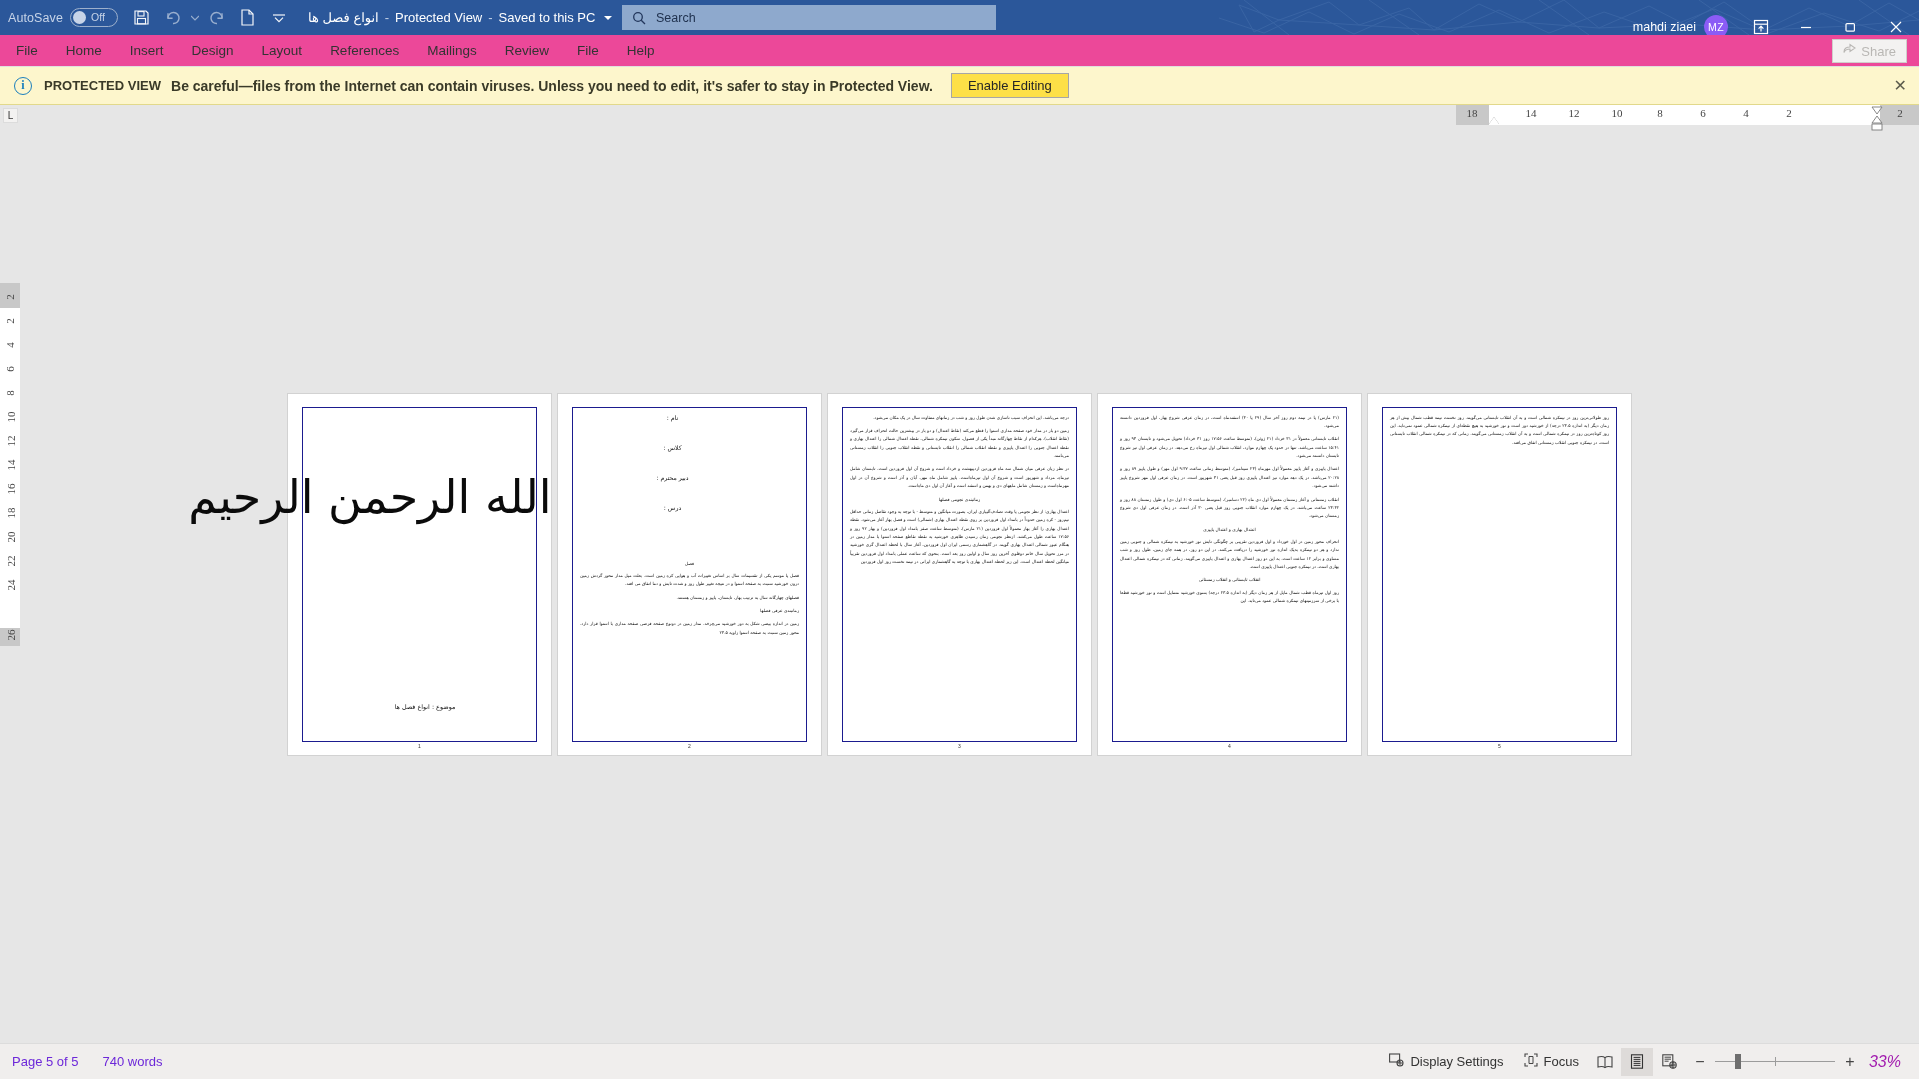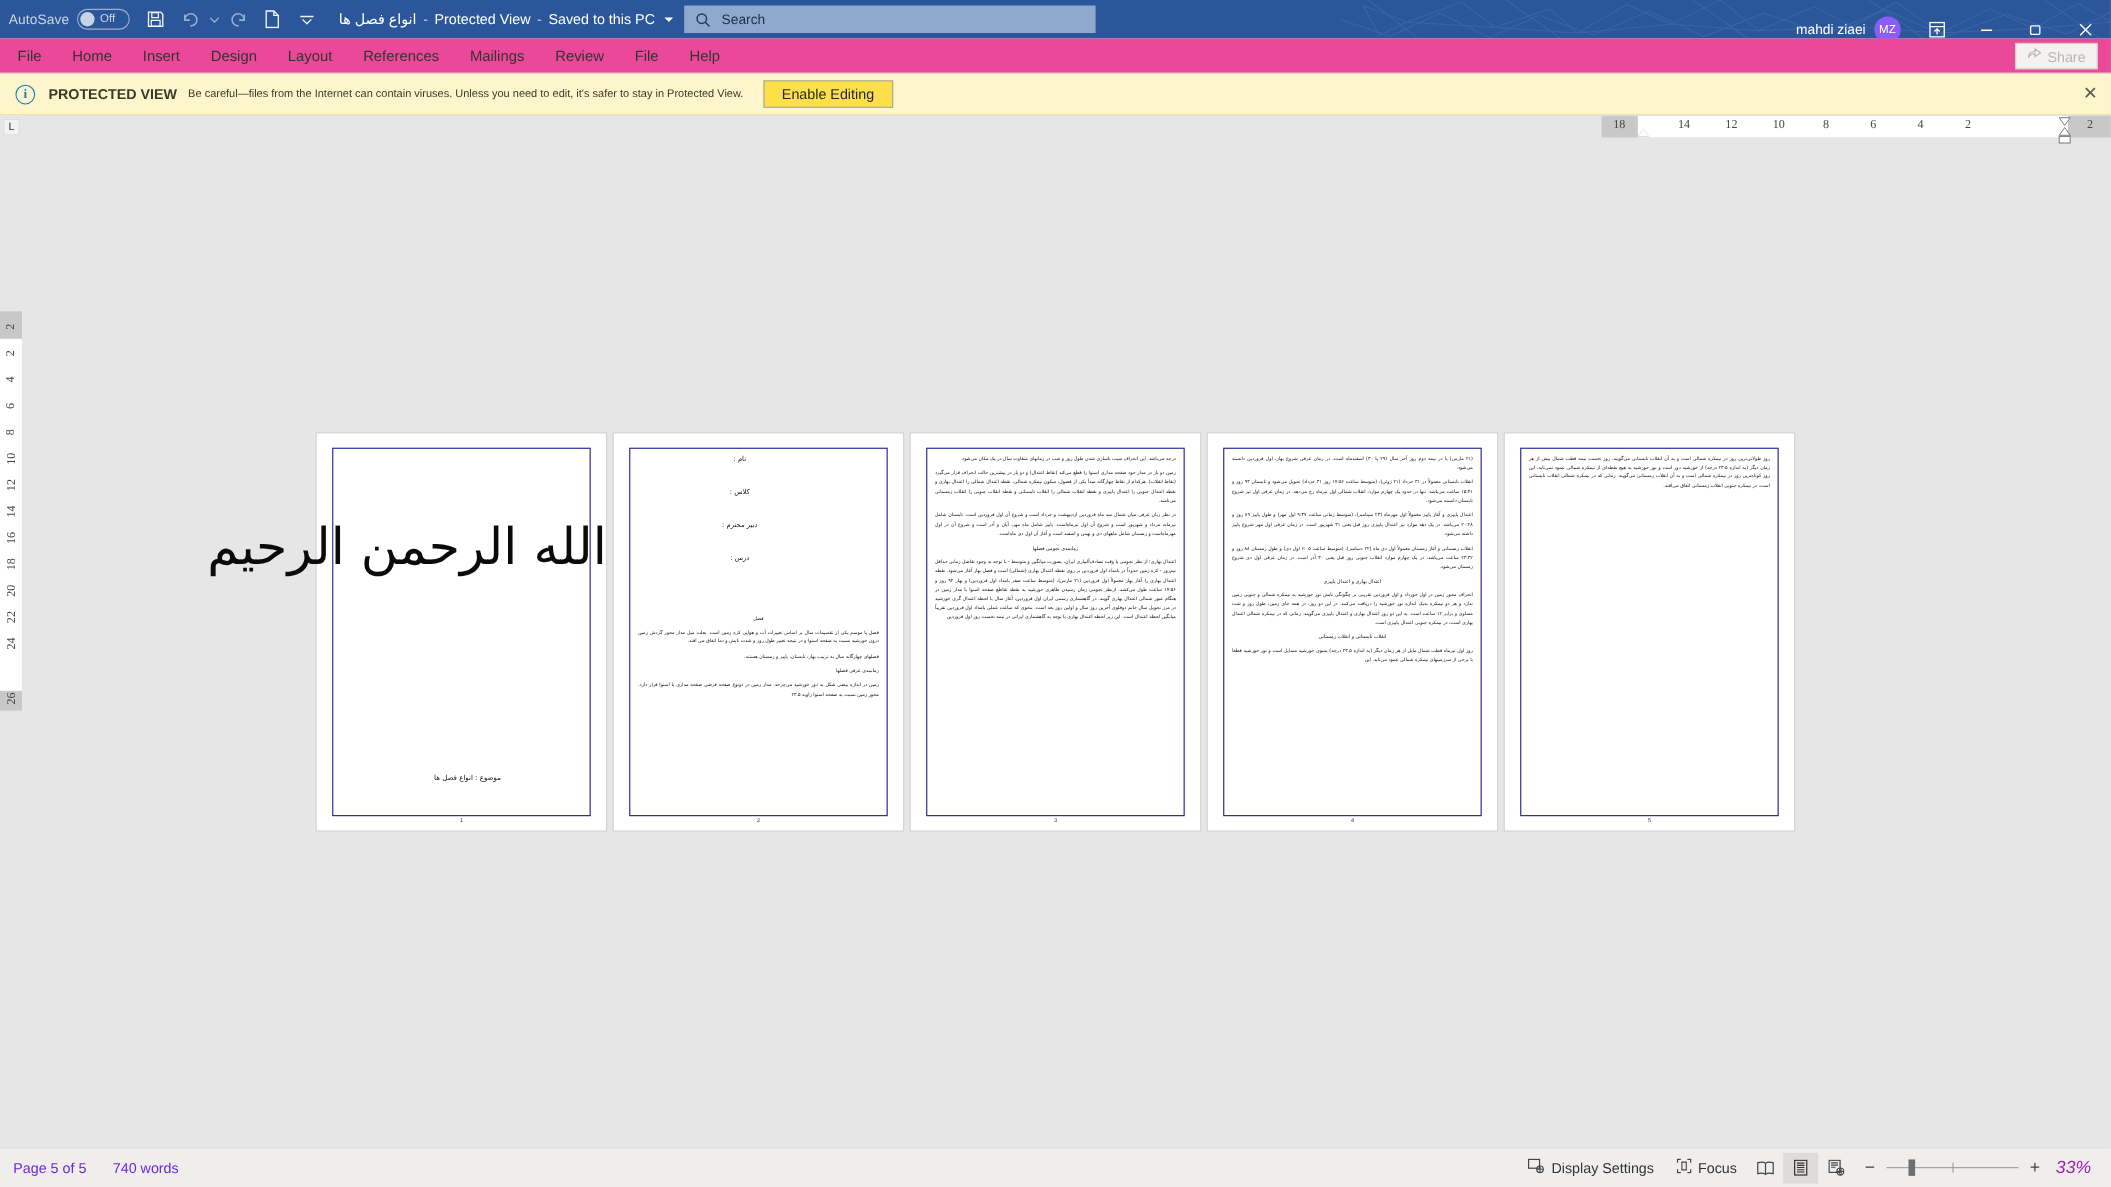--- a/index.html
+++ b/index.html
@@ -98,21 +98,21 @@
     height: 38px; background: #fdf6cc; border-bottom: 1px solid #e2d98b;
     display: flex; align-items: center; position: relative;
   }
   .pv-info {
     width: 18px; height: 18px; border-radius: 50%; border: 1.6px solid #1b7fbd;
     color: #1b7fbd; font-size: 12px; font-weight: bold; display: flex;
     align-items: center; justify-content: center; margin-left: 14px; margin-right: 12px;
     font-family: "Liberation Serif", serif;
   }
   .pv-title { font-size: 13px; color: #3a3a28; font-weight: bold; margin-right: 10px; }
-  .pv-msg { font-size: 10px; color: #3a3a28; }
+  .pv-msg { font-size: 14px; color: #3a3a28; font-weight: bold; }
   .pv-enable {
     margin-left: 18px; height: 25px; padding: 0 16px; background: #fde047;
     border: 1px solid #a6a6a6; font-size: 13px; color: #262626;
     display: flex; align-items: center;
   }
   .pv-close {
     position: absolute; right: 12px; color: #5b5b4c; font-size: 16px; line-height: 1;
   }
 
   

